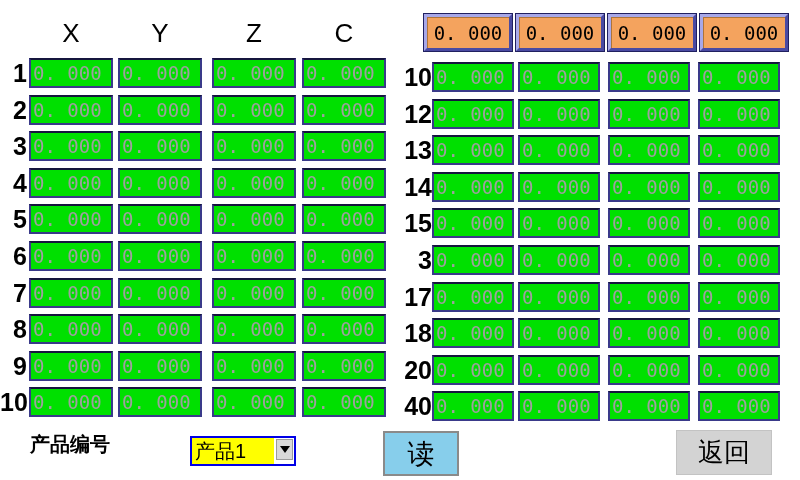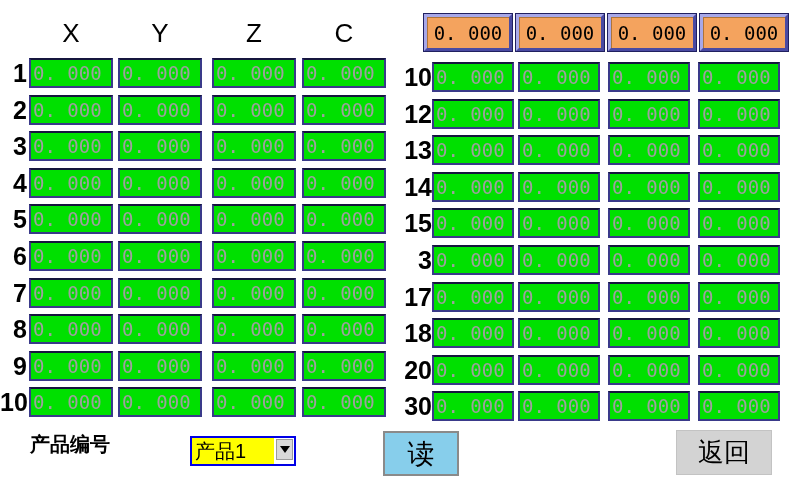--- a/index.html
+++ b/index.html
@@ -260,21 +260,21 @@
         <div class="cell c3">0. 000</div>
       </div>
       <div class="row">
         <span class="row-label">20</span>
         <div class="cell c0">0. 000</div>
         <div class="cell c1">0. 000</div>
         <div class="cell c2">0. 000</div>
         <div class="cell c3">0. 000</div>
       </div>
       <div class="row">
-        <span class="row-label">30</span>
+        <span class="row-label">40</span>
         <div class="cell c0">0. 000</div>
         <div class="cell c1">0. 000</div>
         <div class="cell c2">0. 000</div>
         <div class="cell c3">0. 000</div>
       </div>
     </div>
 
   <span class="product-label">产品编号</span>
 
   <div class="select">

